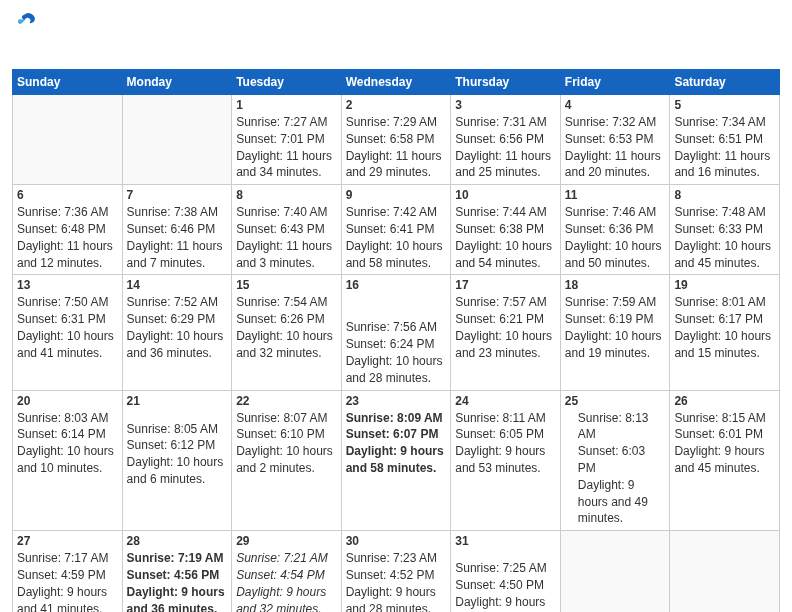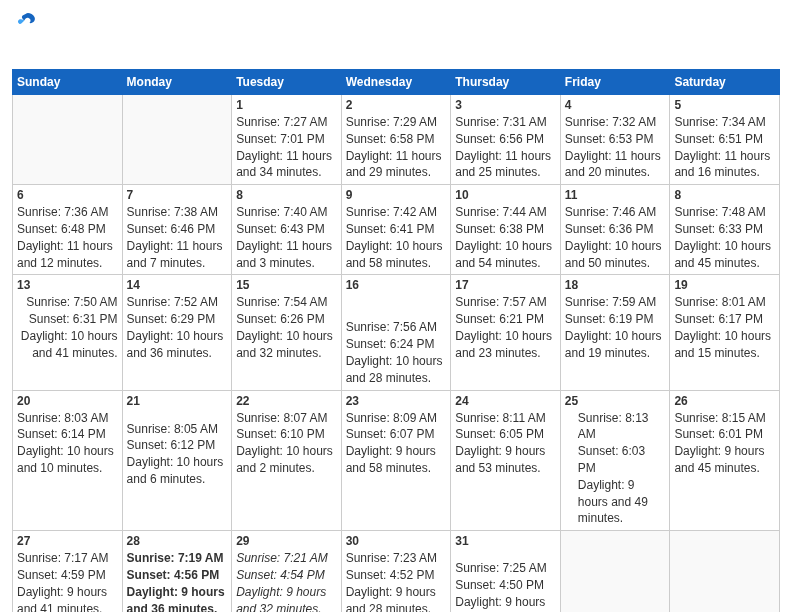--- a/index.html
+++ b/index.html
@@ -203,21 +203,21 @@
           <td>
             <span class="day-num">8</span>
             <div class="day-info" style="white-space: pre-line;">Sunrise: 7:48 AM
 Sunset: 6:33 PM
 Daylight: 10 hours and 45 minutes.</div>
           </td>
         </tr>
         <tr>
           <td>
             <span class="day-num">13</span>
-            <div class="day-info" style="white-space: pre-line; text-align: right;">Sunrise: 7:50 AM
+            <div class="day-info" style="white-space: pre-line;">Sunrise: 7:50 AM
 Sunset: 6:31 PM
 Daylight: 10 hours and 41 minutes.</div>
           </td>
           <td>
             <span class="day-num">14</span>
             <div class="day-info" style="white-space: pre-line;">Sunrise: 7:52 AM
 Sunset: 6:29 PM
 Daylight: 10 hours and 36 minutes.</div>
           </td>
           <td>
@@ -265,21 +265,21 @@
 Daylight: 10 hours and 6 minutes.</div>
           </td>
           <td>
             <span class="day-num">22</span>
             <div class="day-info" style="white-space: pre-line;">Sunrise: 8:07 AM
 Sunset: 6:10 PM
 Daylight: 10 hours and 2 minutes.</div>
           </td>
           <td>
             <span class="day-num">23</span>
-            <div class="day-info" style="white-space: pre-line;">Sunrise: 8:09 AM
+            <div class="day-info" style="white-space: pre-line; font-weight: bold;">Sunrise: 8:09 AM
 Sunset: 6:07 PM
 Daylight: 9 hours and 58 minutes.</div>
           </td>
           <td>
             <span class="day-num">24</span>
             <div class="day-info" style="white-space: pre-line;">Sunrise: 8:11 AM
 Sunset: 6:05 PM
 Daylight: 9 hours and 53 minutes.</div>
           </td>
           <td>

